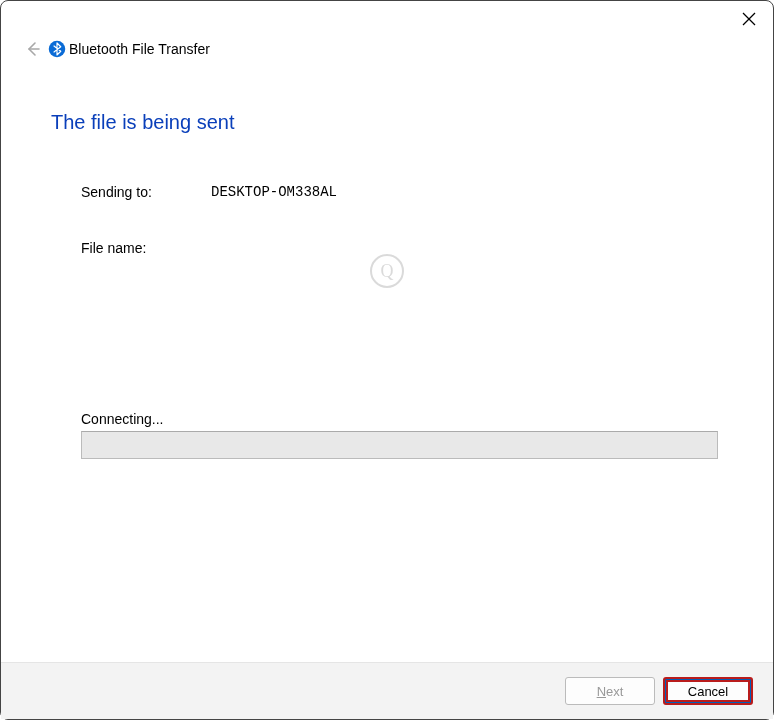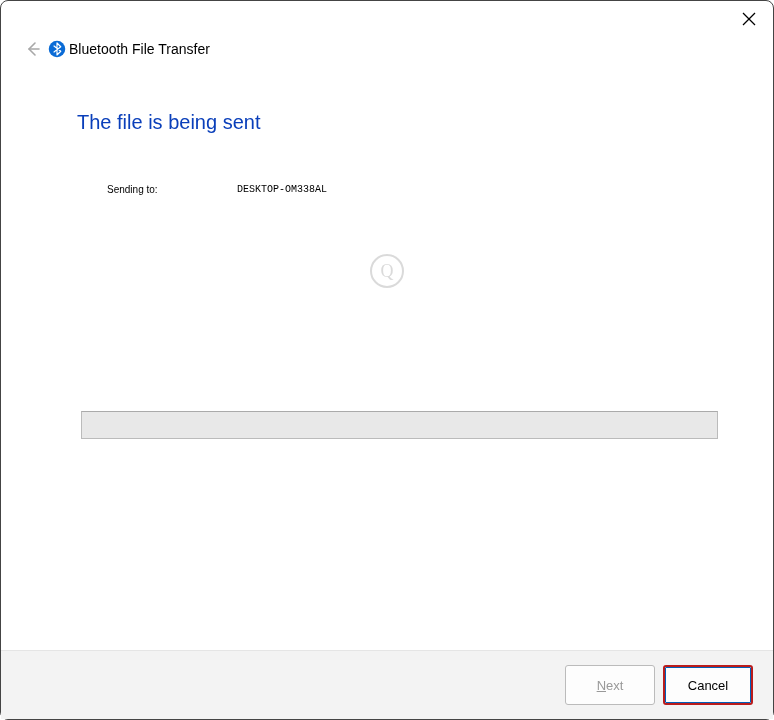--- a/index.html
+++ b/index.html
@@ -58,35 +58,35 @@
     display: flex;
     align-items: center;
     justify-content: center;
   }
   .title {
     font-size: 14px;
     color: #000;
   }
   .content {
     flex: 1;
-    padding: 0 76px;
+    padding: 0 50px;
     position: relative;
   }
   .heading {
     color: #0a3fba;
     font-size: 20px;
     font-weight: 400;
     margin-top: 40px;
     margin-bottom: 50px;
   }
   .field-row {
     display: flex;
     margin-left: 30px;
     margin-bottom: 40px;
-    font-size: 10px;
+    font-size: 14px;
     color: #000;
   }
   .field-label {
     width: 130px;
   }
   .field-value {
     flex: 1;
     font-family: Liberation Mono, monospace;
   }
   .progress-area {
@@ -109,38 +109,38 @@
   .footer {
     background: #f3f3f3;
     border-top: 1px solid #e5e5e5;
     padding: 14px 20px;
     display: flex;
     justify-content: flex-end;
     gap: 8px;
   }
   .btn {
     min-width: 90px;
-    height: 40px;
+    height: 28px;
     font-size: 13px;
     font-family: inherit;
     border: 1px solid #bbb;
     background: #fdfdfd;
     border-radius: 3px;
     cursor: pointer;
     display: flex;
     align-items: center;
     justify-content: center;
     padding: 0 14px;
   }
   .btn.disabled {
     color: #999;
     cursor: default;
   }
   .btn.default {
-    border: 2px solid #b91c1c;
+    border: 5px solid #b91c1c;
     outline: 1px solid #005fb8;
     outline-offset: -3px;
     color: #000;
   }
   .underline-first::first-letter { text-decoration: underline; }
   .watermark {
     position: absolute;
     left: 50%;
     top: 200px;
     transform: translate(-50%, -50%);
@@ -196,22 +196,27 @@
   </div>
 
   <div class="content">
     <div class="heading">The file is being sent</div>
 
     <div class="field-row">
       <div class="field-label">Sending to:</div>
       <div class="field-value">DESKTOP-OM338AL</div>
     </div>
 
+    <div class="field-row">
+      <div class="field-label">File name:</div>
+      <div class="field-value"></div>
+    </div>
 
     <div class="progress-area">
+      <div class="progress-label">Connecting...</div>
       <div class="progress-bar"></div>
     </div>
 
     <div class="watermark">
       <span class="watermark-circle">Q</span>
     </div>
   </div>
 
   <div class="footer">
     <button class="btn disabled">

